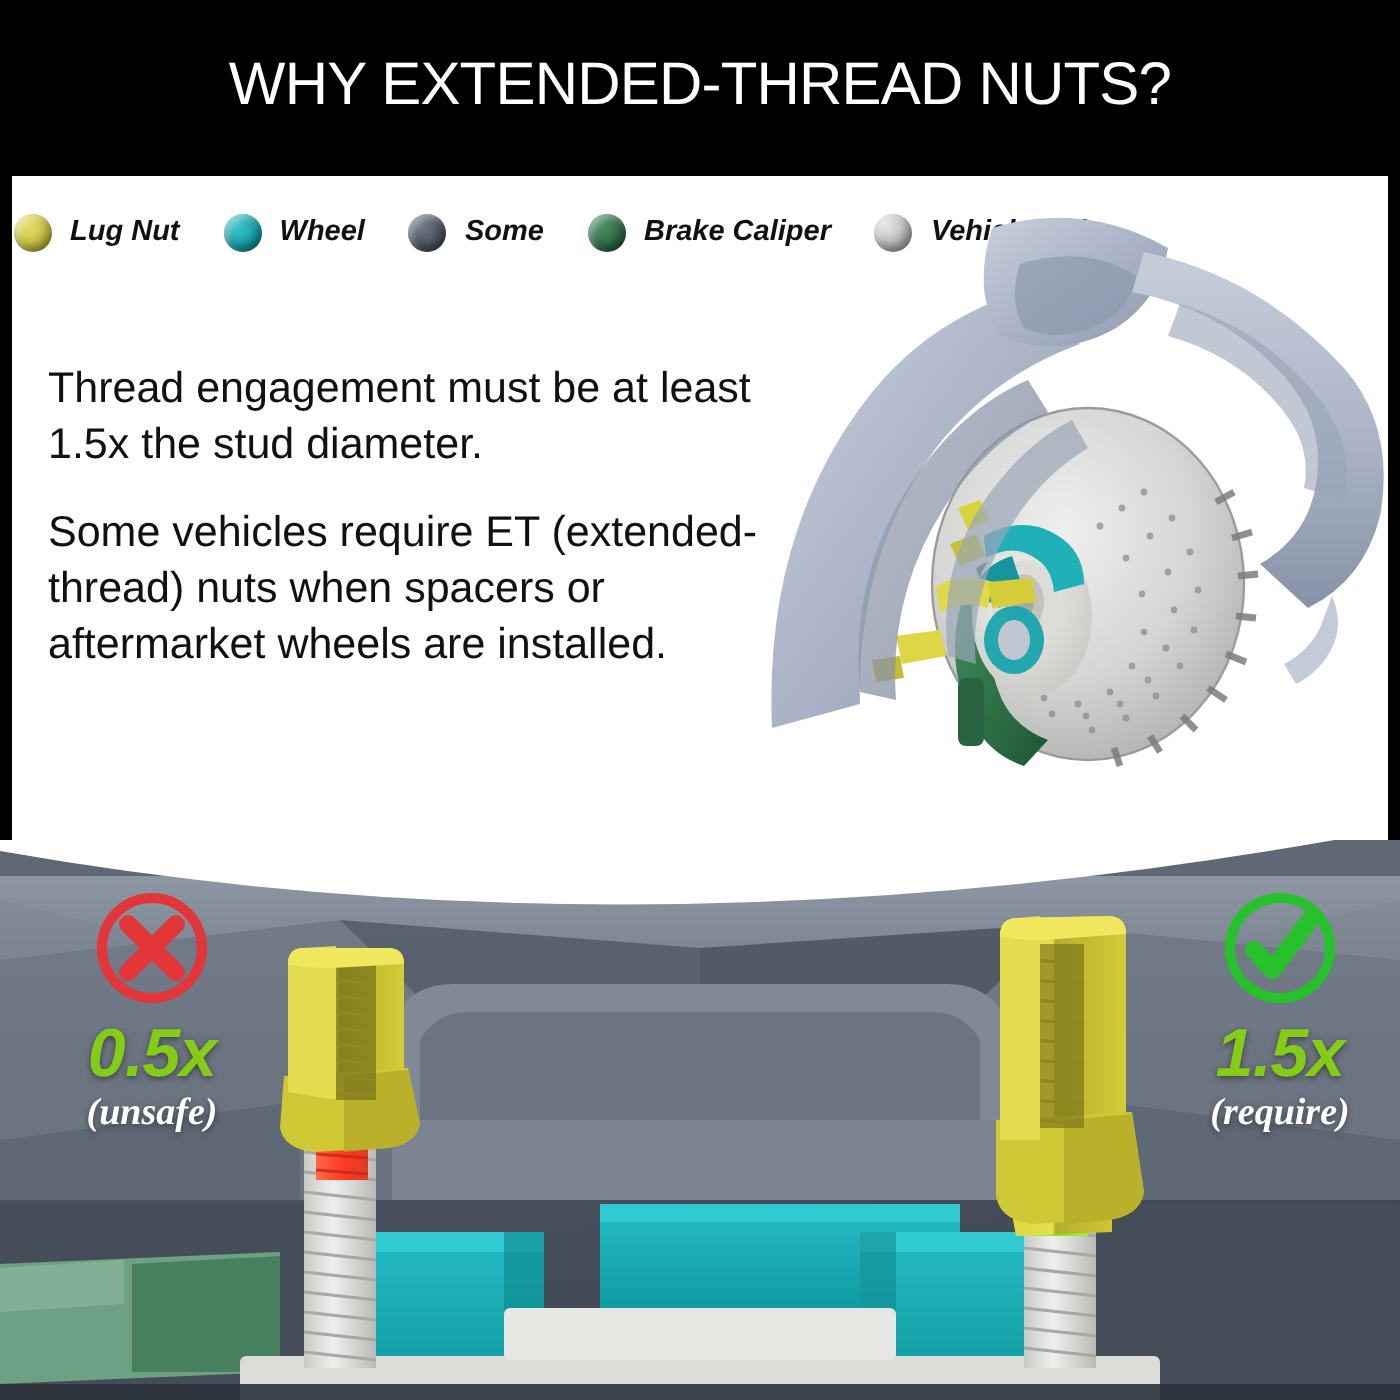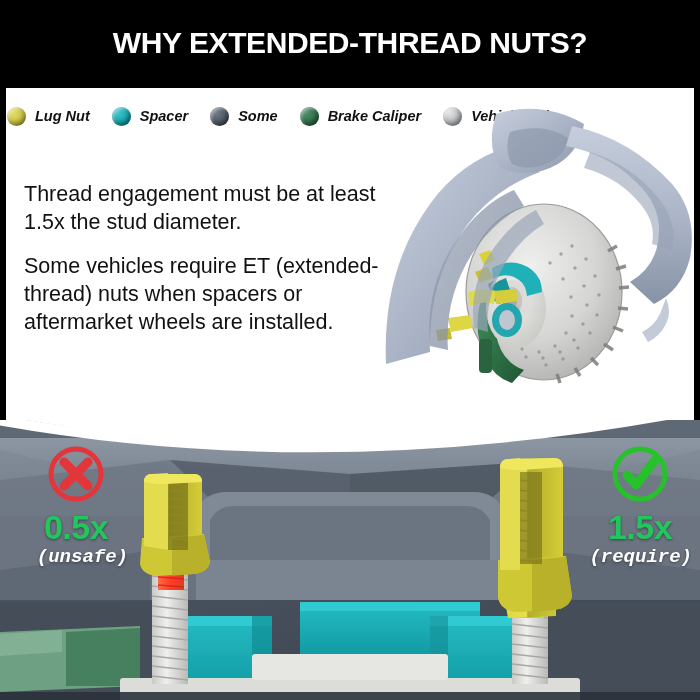--- a/index.html
+++ b/index.html
@@ -10,21 +10,21 @@
     position:relative; width:700px; height:700px;
     background:#000; overflow:hidden;
   }
 
   
   .header {
     position:absolute; left:0; top:0; width:700px; height:86px;
     background:#000; display:flex; align-items:center; justify-content:center;
   }
   .header-title {
-    color:#fff; font-weight:bold; font-size:30px; letter-spacing:-0.4px;
+    color:#fff; font-weight:normal; font-size:30px; letter-spacing:-0.4px;
     font-family:"Liberation Sans", sans-serif;
     text-align:center; white-space:nowrap;
   }
 
   
   .card {
     position:absolute; left:6px; top:88px; width:688px; height:356px;
     background:#fff; overflow:hidden;
   }
   
@@ -70,30 +70,29 @@
     overflow:hidden; background:#3d4450;
   }
   .compare-art { position:absolute; left:0; top:0; width:700px; height:280px; }
 
   .badge-group { position:absolute; text-align:center; }
   .badge-left  { left:24px;  top:24px;  width:104px; }
   .badge-right { right:8px; top:24px;  width:104px; }
 
   .badge-icon { width:60px; height:60px; margin:0 auto 6px auto; display:block; }
   .badge-big {
-    font-size:34px; font-weight:bold; color:#22c55e;
+    font-size:34px; font-weight:bold; font-style:italic; color:#84cc16;
     line-height:1; letter-spacing:-0.5px;
     text-shadow:0 1px 3px rgba(0,0,0,0.45);
     font-family:"Liberation Sans", sans-serif;
   }
   .badge-small {
     font-size:19px; font-style:italic; font-weight:bold; color:#fff;
     margin-top:2px; text-shadow:0 1px 3px rgba(0,0,0,0.45);
-    font-family:Liberation Mono, monospace;
-    text-align:right;
+    font-family:Liberation Serif, serif;
   }
 </style>
 </head>
 <body>
 
 <div id="infographic">
 
   <div class="header">
     <div class="header-title">WHY EXTENDED-THREAD NUTS?</div>
   </div>
@@ -102,21 +101,21 @@
 
     <div class="legend">
 
       <div class="legend-item">
         <span class="legend-dot" style="background:radial-gradient(circle at 34% 30%, #e3dd6e, #c8c13f 62%, #8f8a24);"></span>
         <span class="legend-label">Lug  Nut</span>
       </div>
 
       <div class="legend-item">
         <span class="legend-dot" style="background:radial-gradient(circle at 34% 30%, #3ec4ca, #13a0a8 62%, #0b6a70);"></span>
-        <span class="legend-label">Spacer</span>
+        <span class="legend-label">Wheel</span>
       </div>
 
       <div class="legend-item">
         <span class="legend-dot" style="background:radial-gradient(circle at 34% 30%, #6f7a86, #4b5560 62%, #2e353d);"></span>
         <span class="legend-label">Some</span>
       </div>
 
       <div class="legend-item">
         <span class="legend-dot" style="background:radial-gradient(circle at 34% 30%, #508f6a, #2c6b45 62%, #1a4329);"></span>
         <span class="legend-label">Brake  Caliper</span>

